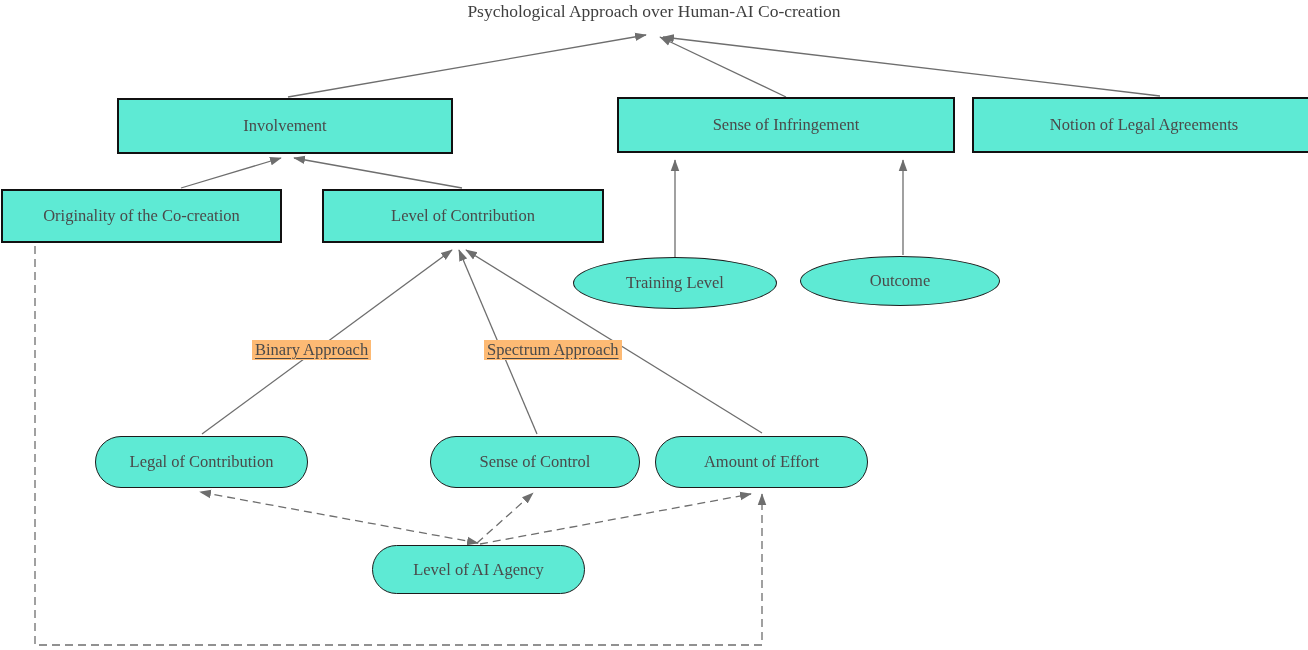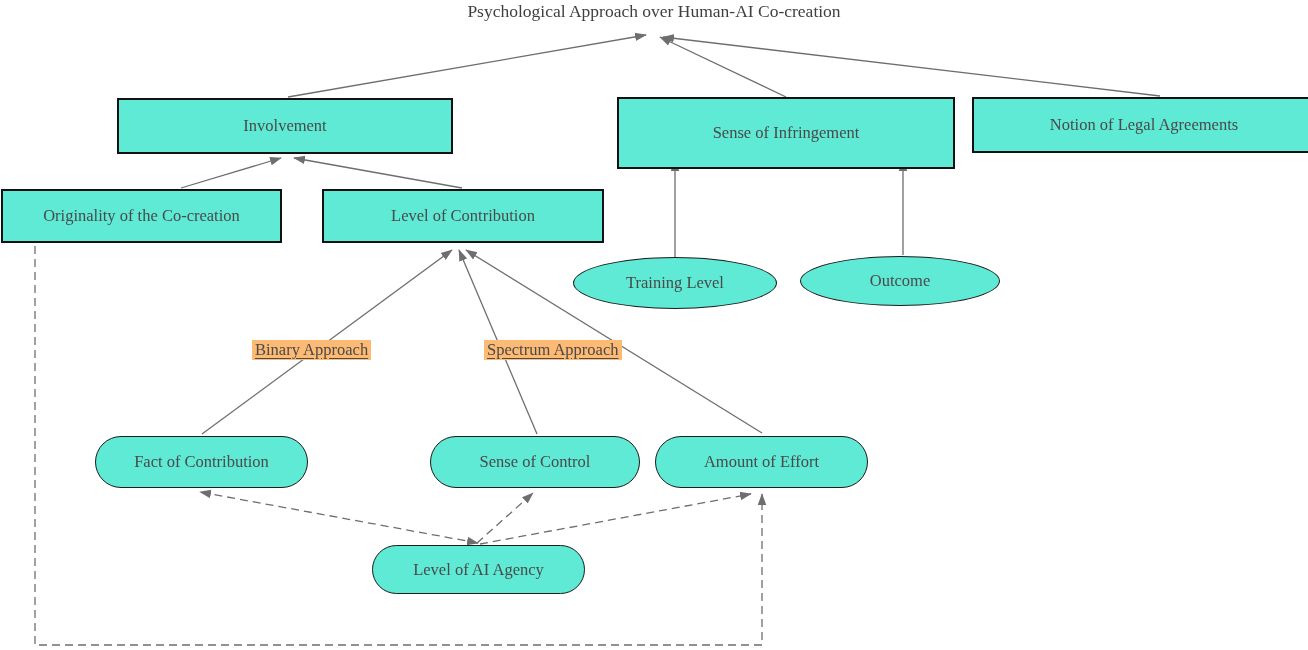--- a/index.html
+++ b/index.html
@@ -57,21 +57,21 @@
     <line x1="480" y1="544" x2="751" y2="494" stroke="#6e6e6e" stroke-width="1.3" stroke-dasharray="8 5" marker-end="url(#arrow)"></line>
 
     <path d="M 35,246 L 35,645 L 762,645 L 762,494" fill="none" stroke="#6e6e6e" stroke-width="1.3" stroke-dasharray="8 5" marker-end="url(#arrow)"></path>
   </svg>
 
   <div class="page-title">Psychological Approach over Human-AI Co-creation</div>
 
   <div class="node rect" style="left:117px;top:98px;width:336px;height:56px;">
     <span>Involvement</span>
   </div>
-  <div class="node rect" style="left:617px;top:97px;width:338px;height:72px;">
+  <div class="node rect" style="left:617px;top:97px;width:338px;height:56px;">
     <span>Sense of Infringement</span>
   </div>
   <div class="node rect" style="left:972px;top:97px;width:344px;height:56px;">
     <span>Notion of Legal Agreements</span>
   </div>
 
   <div class="node rect" style="left:1px;top:189px;width:281px;height:54px;">
     <span>Originality of the Co-creation</span>
   </div>
   <div class="node rect" style="left:322px;top:189px;width:282px;height:54px;">
@@ -82,21 +82,21 @@
     <span>Training Level</span>
   </div>
   <div class="node ellipse" style="left:800px;top:256px;width:200px;height:50px;">
     <span>Outcome</span>
   </div>
 
   <div class="approach-label" style="left:252px;top:340px;">Binary Approach</div>
   <div class="approach-label" style="left:484px;top:340px;">Spectrum Approach</div>
 
   <div class="node stadium" style="left:95px;top:436px;width:213px;height:52px;">
-    <span>Fact of Contribution</span>
+    <span>Legal of Contribution</span>
   </div>
   <div class="node stadium" style="left:430px;top:436px;width:210px;height:52px;">
     <span>Sense of Control</span>
   </div>
   <div class="node stadium" style="left:655px;top:436px;width:213px;height:52px;">
     <span>Amount of Effort</span>
   </div>
   <div class="node stadium" style="left:372px;top:545px;width:213px;height:49px;border-radius:29px;">
     <span>Level of AI Agency</span>
   </div>

